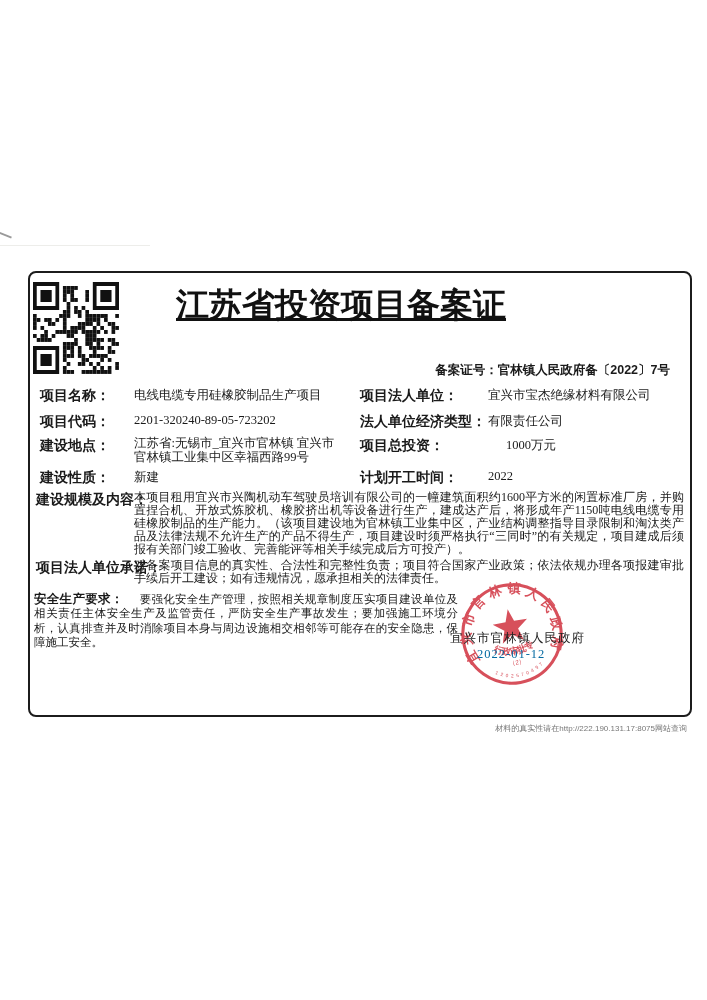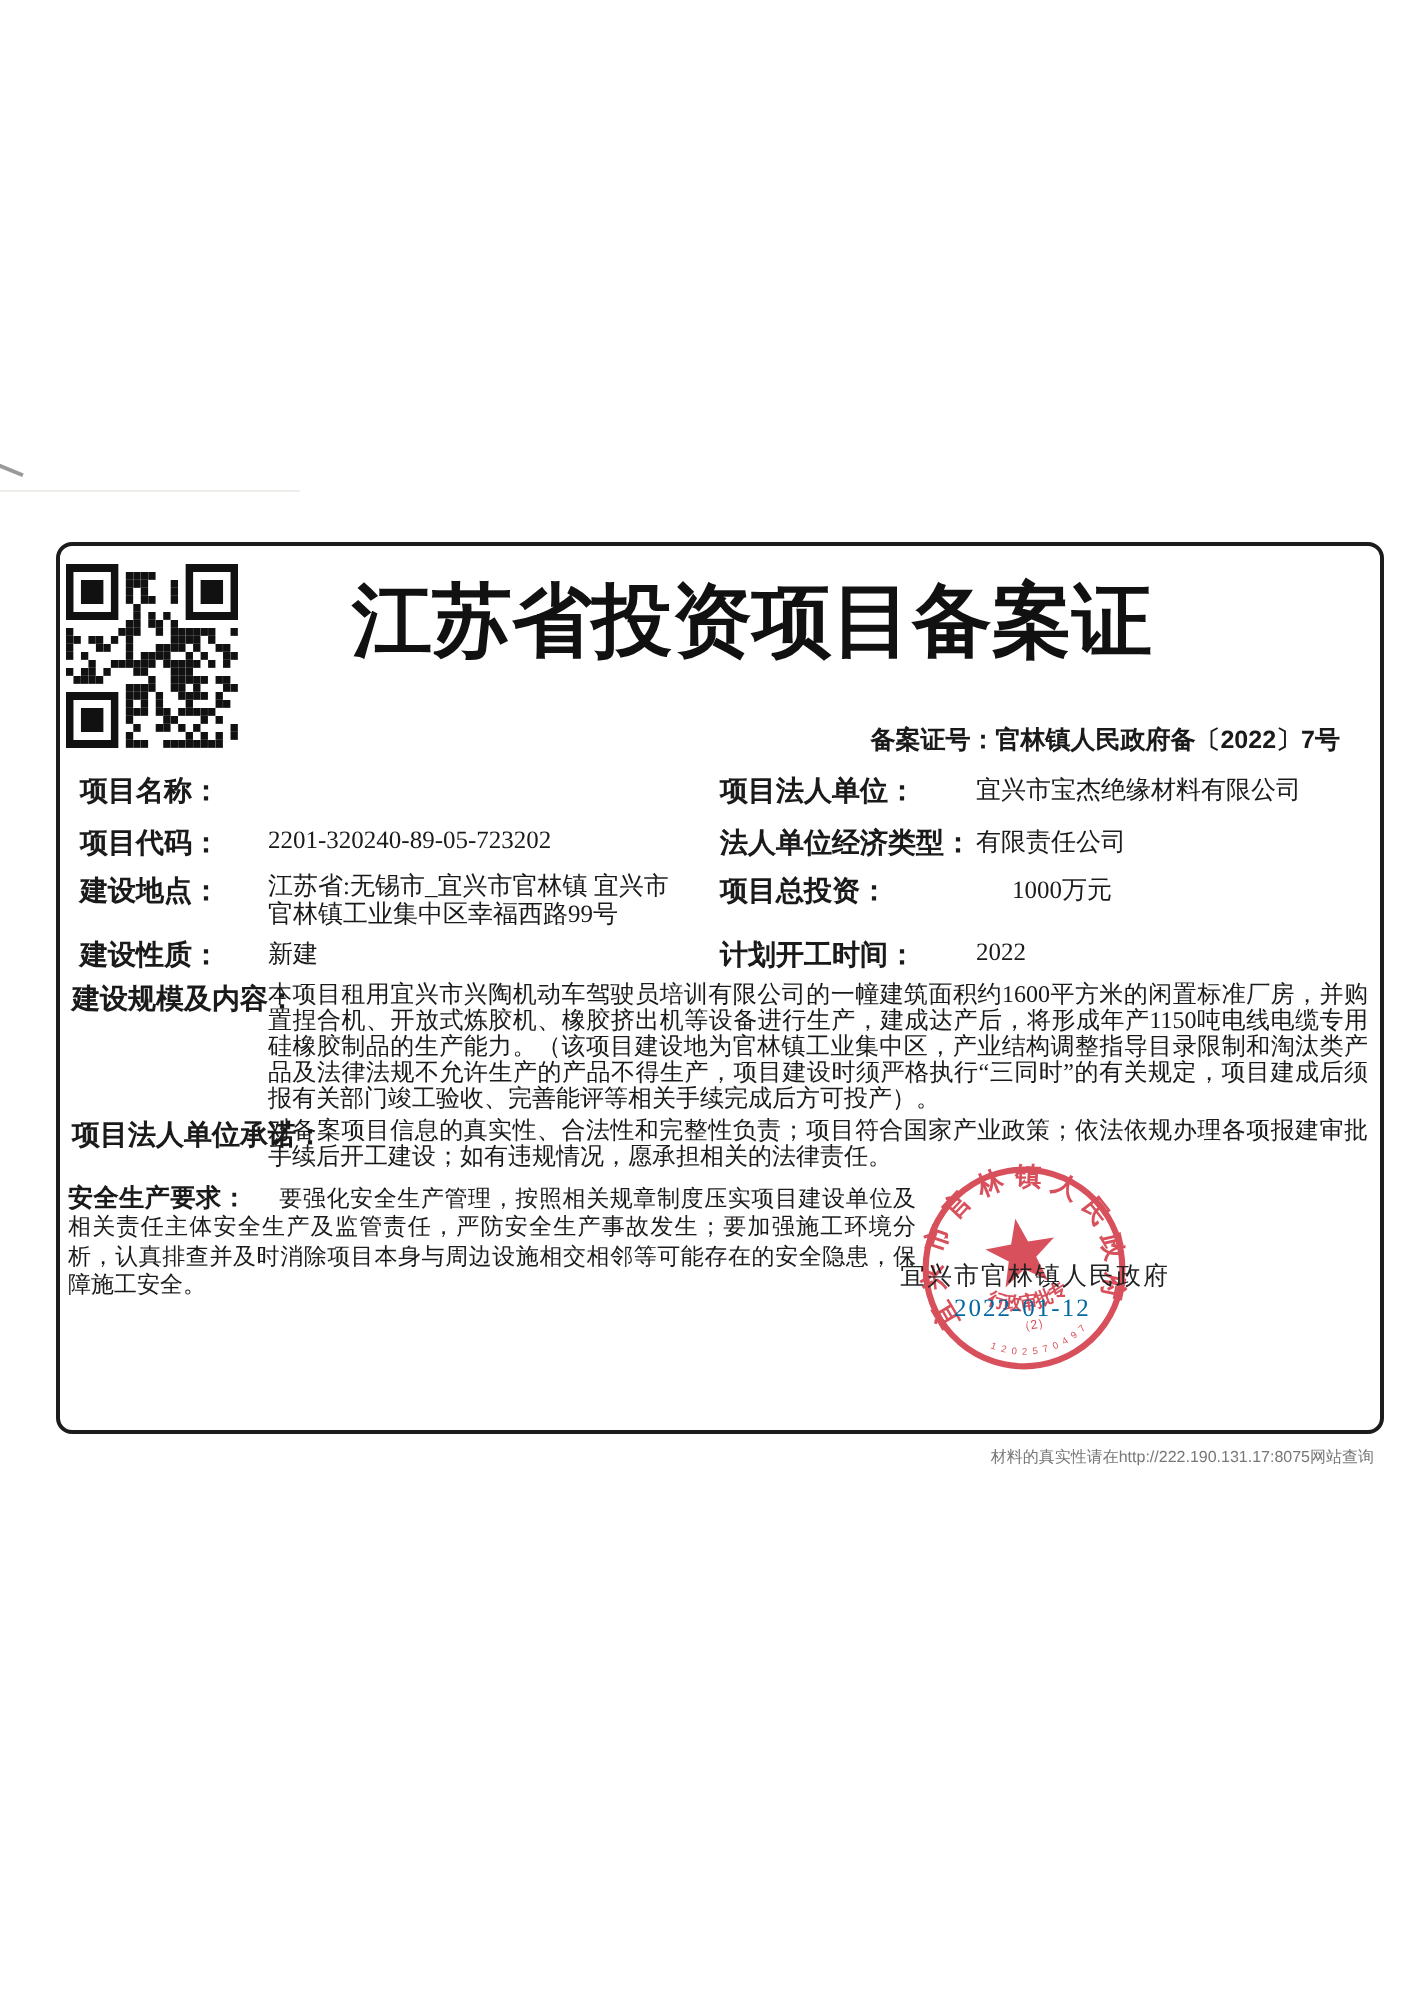--- a/index.html
+++ b/index.html
@@ -14,23 +14,23 @@
   .cert{
     position:absolute;left:28px;top:271px;width:660px;height:442px;
     border:2px solid #1c1c1c;border-radius:8px;background:#fff;
   }
 
   
   .qr{position:absolute;left:3px;top:9px;width:86px;height:92px;background:#fff;}
   .qr svg{display:block;width:86px;height:92px;}
 
   .title{
-    position:absolute;left:146px;top:10px;width:340px;text-align:center;
-    font-size:40px;font-weight:bold;letter-spacing:0px;color:#111;
-    font-family:"Liberation Sans",sans-serif;white-space:nowrap;
+    position:absolute;left:146px;top:10px;width:340px;text-align:left;
+    font-size:33px;font-weight:bold;letter-spacing:0px;color:#111;
+    font-family:"Liberation Sans",sans-serif;white-space:nowrap;text-decoration:underline;
   }
 
   .certno{
     position:absolute;top:89px;right:20px;font-size:12.5px;font-weight:bold;
     font-family:Liberation Sans, sans-serif;color:#1a1a1a;white-space:nowrap;
   }
 
   .lbl{font-weight:bold;font-size:14px;font-family:"Liberation Sans",sans-serif;white-space:nowrap;}
   .val{font-size:12.5px;font-family:"Liberation Serif",serif;}
 
@@ -247,20 +247,21 @@
         <rect x="3.739130434782609" y="68" width="18.695652173913043" height="20" fill="#fff"></rect>
         <rect x="7.478260869565218" y="72" width="11.217391304347826" height="12" fill="#111"></rect>
       </svg>
   </div>
 
   <div class="title">江苏省投资项目备案证</div>
 
   <div class="certno">备案证号：官林镇人民政府备〔2022〕7号</div>
 
   <span class="pos lbl" style="left:10px;top:114px">项目名称：</span>
+  <span class="pos val" style="left:104px;top:114px">电线电缆专用硅橡胶制品生产项目</span>
   <span class="pos lbl" style="left:330px;top:114px">项目法人单位：</span>
   <span class="pos val" style="left:458px;top:114px">宜兴市宝杰绝缘材料有限公司</span>
 
   <span class="pos lbl" style="left:10px;top:140px">项目代码：</span>
   <span class="pos val" style="left:104px;top:140px">2201-320240-89-05-723202</span>
   <span class="pos lbl" style="left:330px;top:140px">法人单位经济类型：</span>
   <span class="pos val" style="left:458px;top:140px">有限责任公司</span>
 
   <span class="pos lbl" style="left:10px;top:164px">建设地点：</span>
   <span class="pos val" style="left:104px;top:164px;width:212px;line-height:13.5px;display:block">江苏省:无锡市_宜兴市官林镇 宜兴市官林镇工业集中区幸福西路99号</span>

